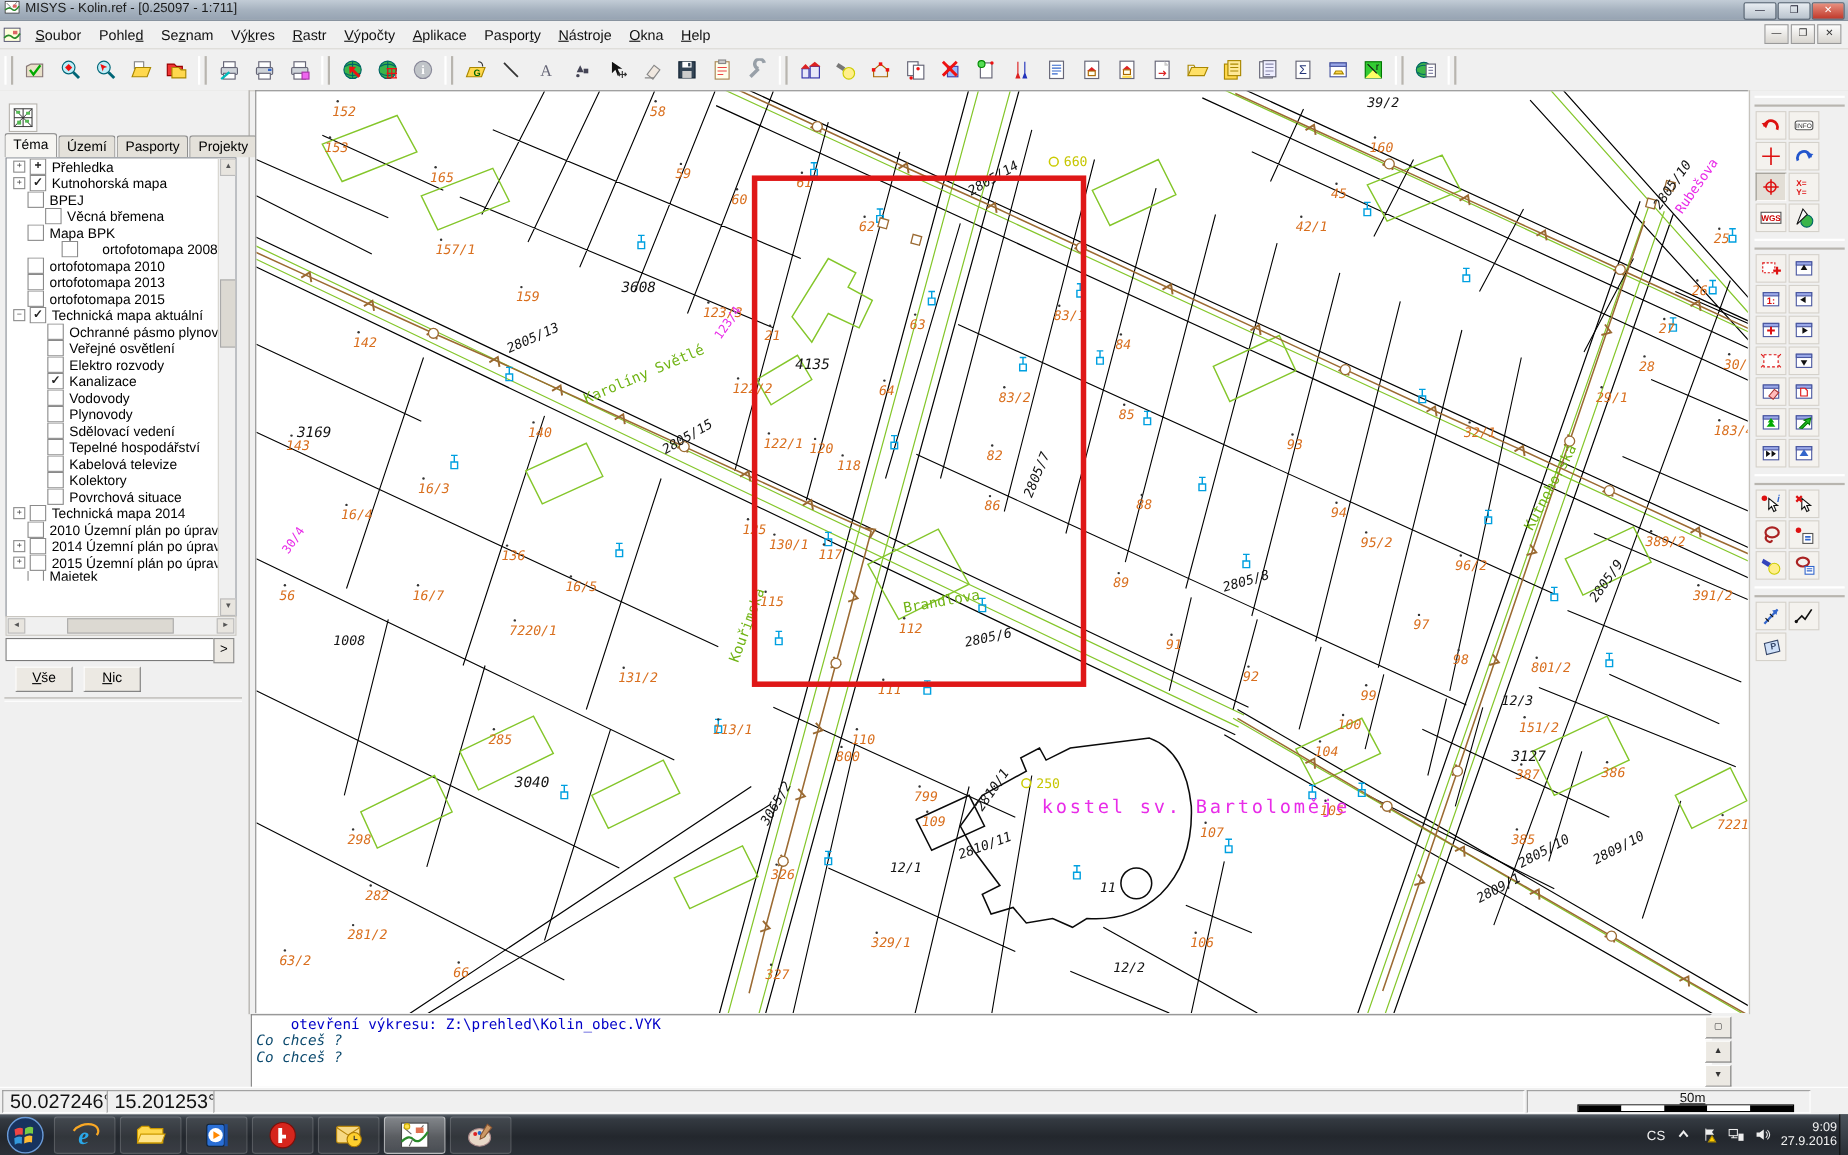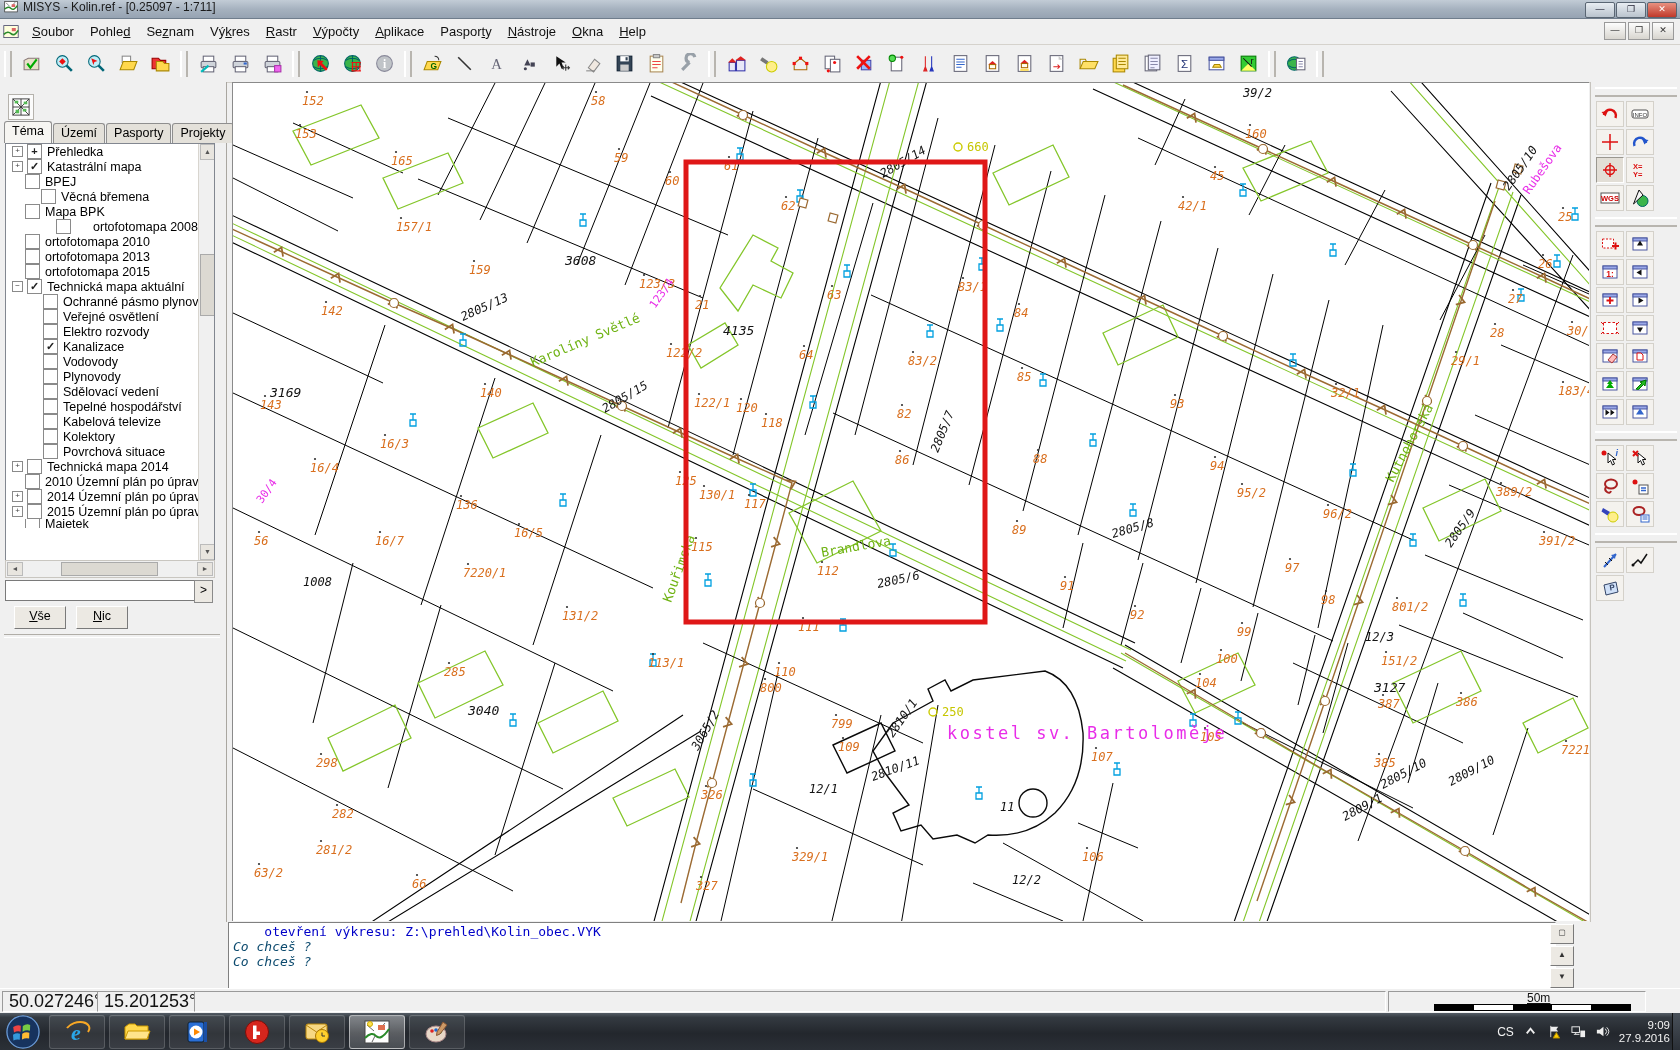--- a/index.html
+++ b/index.html
@@ -468,21 +468,21 @@
     <div class="tree">
       <div id="treerows" style="width:192px;">
           <div class="trow" style="padding-left: 6px;">
             <div class="texp">+</div>
             <div class="tcb">+</div>
             <span>Přehledka</span>
           </div>
           <div class="trow" style="padding-left: 6px;">
             <div class="texp">+</div>
             <div class="tcb">✓</div>
-            <span>Katastrální mapa</span>
+            <span>Kutnohorská mapa</span>
           </div>
           <div class="trow" style="padding-left: 6px;">
             <div class="texp none"></div>
             <div class="tcb"></div>
             <span>BPEJ</span>
           </div>
           <div class="trow" style="padding-left: 22px;">
             <div class="texp none"></div>
             <div class="tcb"></div>
             <span>Věcná břemena</span>

